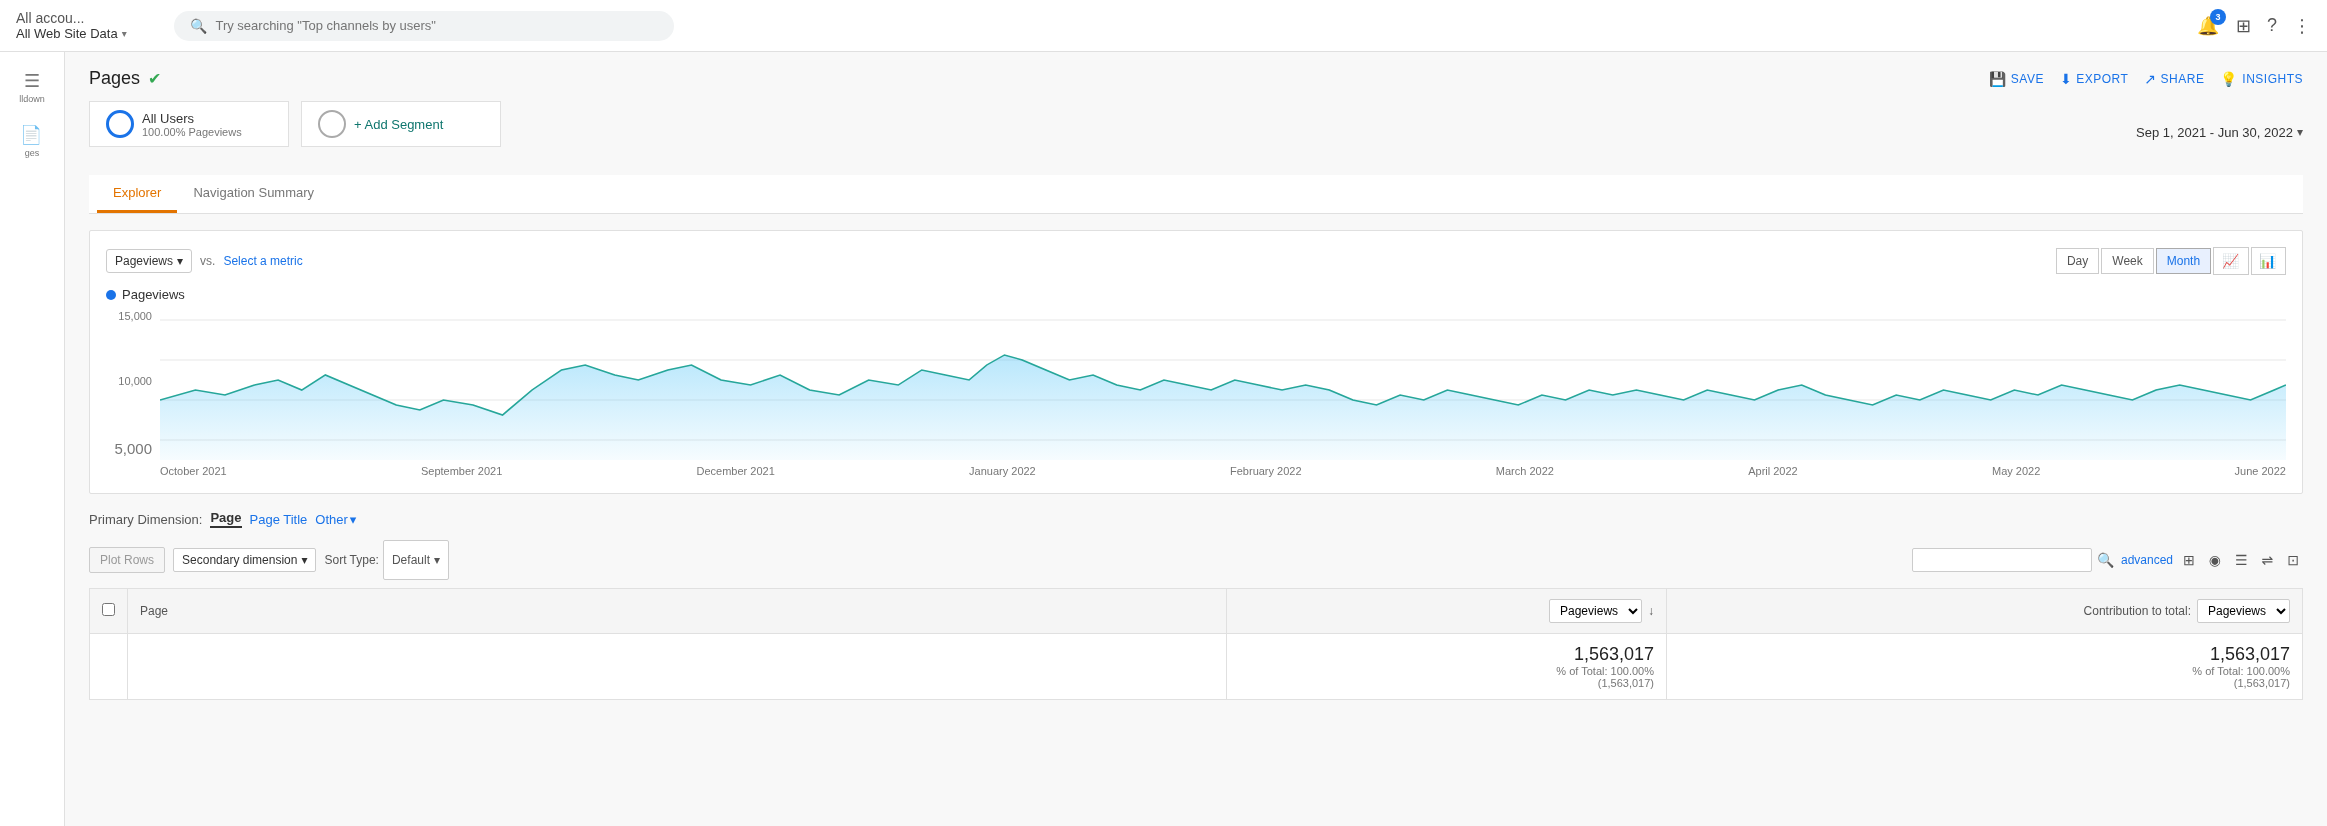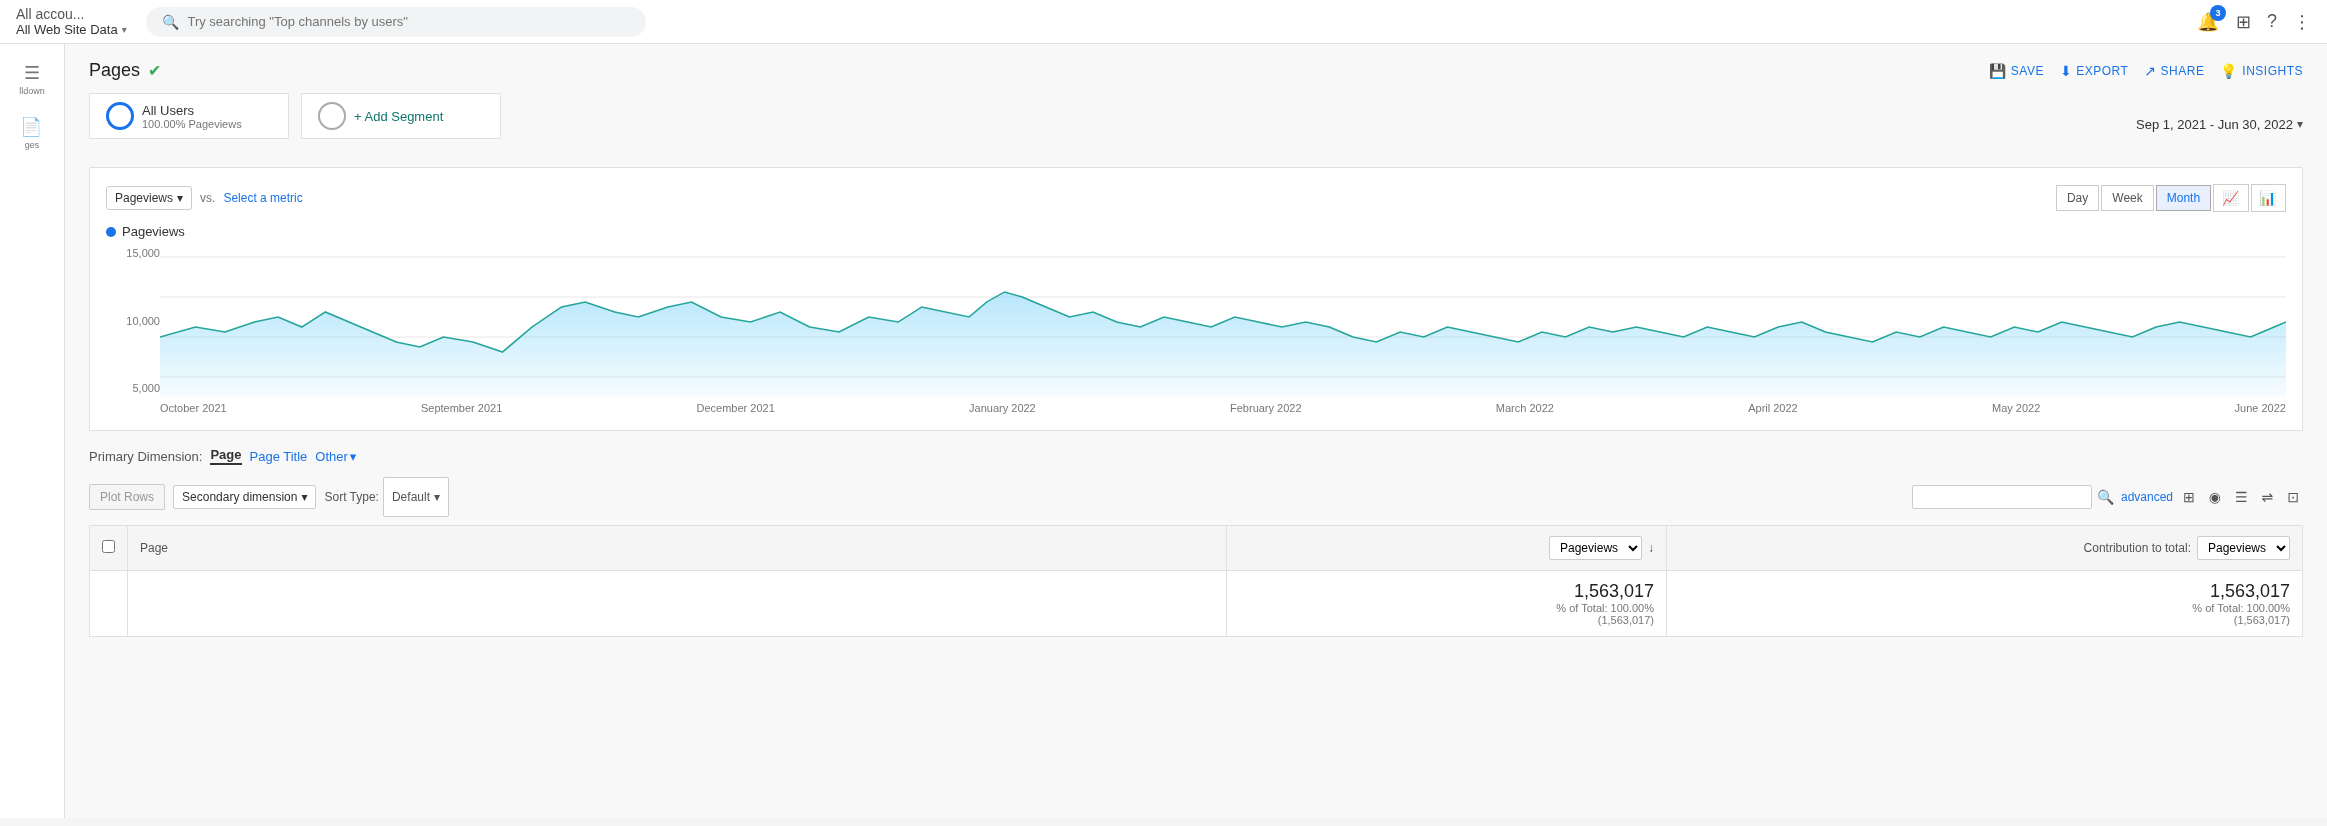--- a/index.html
+++ b/index.html
@@ -5,22 +5,22 @@
     * { box-sizing: border-box; margin: 0; padding: 0; }
     body { font-family: 'Arial', sans-serif; background: #f5f5f5; font-size: 13px; color: #333; overflow: hidden; }
 
     
     .header {
       display: flex;
       align-items: center;
       background: #fff;
       border-bottom: 1px solid #e0e0e0;
       padding: 12px 16px;
-      height: 44px;
-      gap: 0;
+      height: 52px;
+      gap: 28px;
     }
     .account-selector {
       display: flex;
       align-items: center;
       gap: 4px;
       font-size: 13px;
       color: #555;
       cursor: pointer;
       min-width: 130px;
     }
@@ -472,20 +472,28 @@
             <div class="segment-circle-empty"></div>
             <span class="add-segment">+ Add Segment</span>
           </div>
         </div>
         <div class="date-range">
           <span>Sep 1, 2021 - Jun 30, 2022</span>
           <span class="date-range-arrow">▾</span>
         </div>
       </div>
 
+      <div class="tabs">
+        <div class="tab active">
+          <span>Explorer</span>
+        </div>
+        <div class="tab">
+          <span>Navigation Summary</span>
+        </div>
+      </div>
 
       <div class="chart-container">
         <div class="chart-controls">
           <div class="metric-select">
             <span>Pageviews</span>
             <span>▾</span>
           </div>
           <span class="vs-label">vs.</span>
           <span class="select-metric">Select a metric</span>
           <div class="chart-type-controls">
@@ -497,24 +505,24 @@
           </div>
         </div>
 
         <div class="chart-legend">
           <div class="legend-dot"></div>
           <span>Pageviews</span>
         </div>
 
         <div style="position:relative;">
 
-          <div style="position:absolute;left:12px;top:0;bottom:20px;display:flex;flex-direction:column;justify-content:space-between;width:48px;text-align:right;padding-right:6px;">
+          <div style="position:absolute;left:4px;top:0;bottom:20px;display:flex;flex-direction:column;justify-content:space-between;width:48px;text-align:right;padding-right:6px;">
             <span style="font-size:11px;color:#777;">15,000</span>
             <span style="font-size:11px;color:#777;">10,000</span>
-            <span style="font-size:11px;color:#777;">5,000</span>
+            <span style="font-size:15px;color:#777;">5,000</span>
           </div>
           <div style="margin-left:54px;">
             <svg width="100%" height="150" viewBox="0 0 1800 150" preserveAspectRatio="none">
               <defs>
                 <linearGradient id="chartGrad" x1="0" y1="0" x2="0" y2="1">
                   <stop offset="0%" stop-color="#4fc3f7" stop-opacity="0.4"></stop>
                   <stop offset="100%" stop-color="#4fc3f7" stop-opacity="0.05"></stop>
                 </linearGradient>
               </defs>
 

